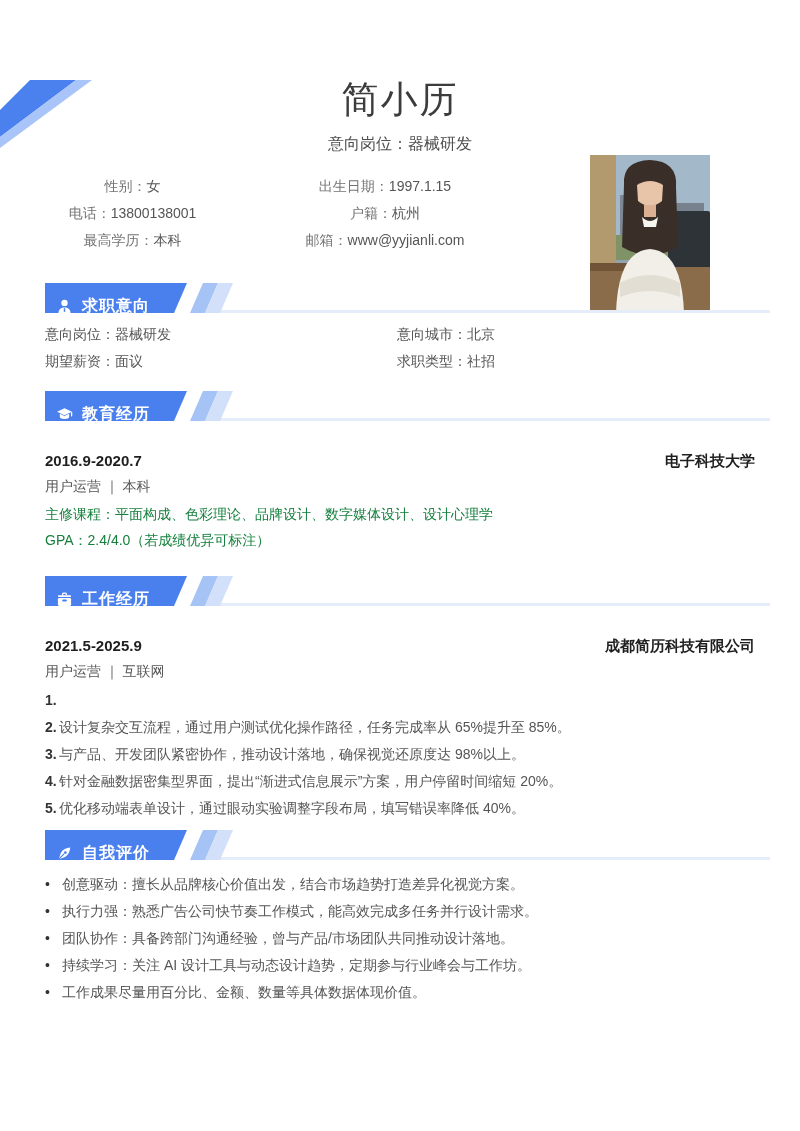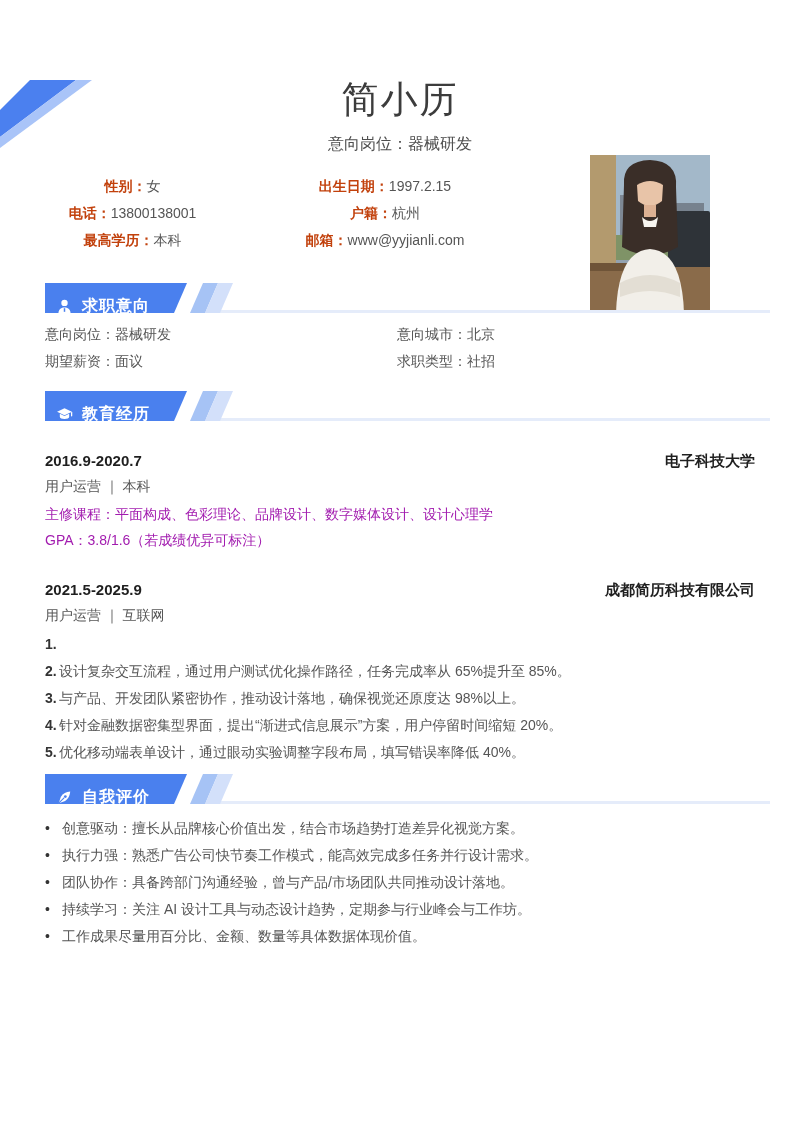--- a/index.html
+++ b/index.html
@@ -14,21 +14,21 @@
   .content { position:relative; padding:0 45px; }
 
   
   .hdr { position:relative;text-align:center; }
   .name { margin-top:80px; font-size:37px; font-weight:400; color:#3c3c3c; line-height:40px; letter-spacing:2px; }
   .subtitle { margin-top:13px; font-size:16px; color:#4e4e4e; line-height:22px; }
   .info-grid {
     margin-top:22px; display:grid; grid-template-columns:175px 330px;
     row-gap:8px; font-size:14px; line-height:19px;
   }
-  .info-item .lbl { font-weight:700; color:#c2410c; }
+  .info-item .lbl { font-weight:400; color:#737373; }
   .info-item .val { color:#555555; }
   .photo {
     position:absolute; top:75px; right:45px; width:120px; height:158px;
     overflow:hidden; background:#8d9aa8;
   }
 
   
   .banner { position:relative; height:30px; }
   .banner-underline {
     position:absolute; left:150px; right:-15px; bottom:0; height:3px;
@@ -56,21 +56,21 @@
   .ji-grid {
     margin-top:11px; display:grid; grid-template-columns:352px 310px;
     row-gap:7px; font-size:14px; line-height:20px; color:#555555;
   }
   .row-head {
     margin-top:30px; display:flex; justify-content:space-between;
     font-size:15px; font-weight:700; color:#1f1f1f; line-height:20px;
   }
   .row-sub { margin-top:5px; font-size:14px; color:#555555; line-height:20px; }
   .detail-lines { margin-top:8px; }
-  .detail-line { font-size:14px; color:#a21caf; line-height:20px; margin-top:6px; }
+  .detail-line { font-size:14px; color:#15803d; line-height:20px; margin-top:6px; }
   .detail-line:first-child { margin-top:0; }
 
   .num-list { margin-top:9px; }
   .num-item { display:flex; font-size:14px; line-height:20px; margin-top:7px; color:#555555; }
   .num-item:first-child { margin-top:0; }
   .num-item .num { font-weight:700; color:#333333; width:14px; flex:0 0 auto; }
 
   .dot-list { margin-top:14px; }
   .dot-item { display:flex; font-size:14px; line-height:20px; margin-top:7px; color:#555555; }
   .dot-item:first-child { margin-top:0; }
@@ -87,21 +87,21 @@
   </svg>
 
   <div class="content">
 
     <div class="hdr">
       <div class="name">简小历</div>
       <div class="subtitle">意向岗位：器械研发</div>
 
       <div class="info-grid">
         <div class="info-item"><span class="lbl">性别：</span><span class="val">女</span></div>
-        <div class="info-item"><span class="lbl">出生日期：</span><span class="val">1997.2.15</span></div>
+        <div class="info-item"><span class="lbl">出生日期：</span><span class="val">1997.1.15</span></div>
         <div class="info-item"><span class="lbl">电话：</span><span class="val">13800138001</span></div>
         <div class="info-item"><span class="lbl">户籍：</span><span class="val">杭州</span></div>
         <div class="info-item"><span class="lbl">最高学历：</span><span class="val">本科</span></div>
         <div class="info-item"><span class="lbl">邮箱：</span><span class="val">www@yyjianli.com</span></div>
       </div>
 
       <div class="photo">
         <svg viewBox="0 0 120 158" width="120" height="158">
           <rect width="120" height="158" fill="#93a2b0"></rect>
           <rect x="0" y="0" width="26" height="158" fill="#b39a6e"></rect>
@@ -163,25 +163,41 @@
           <span class="banner-title">教育经历</span>
         </div>
       </div>
       <div class="row-head">
         <span>2016.9-2020.7</span>
         <span>电子科技大学</span>
       </div>
       <div class="row-sub">用户运营 ｜ 本科</div>
       <div class="detail-lines">
         <div class="detail-line">主修课程：平面构成、色彩理论、品牌设计、数字媒体设计、设计心理学</div>
-        <div class="detail-line">GPA：3.8/1.6（若成绩优异可标注）</div>
+        <div class="detail-line">GPA：2.4/4.0（若成绩优异可标注）</div>
       </div>
     </div>
 
     <div class="s3">
+      <div class="banner">
+        <span class="banner-underline"></span>
+        <span class="stripe stripe-1"></span>
+        <span class="stripe stripe-2"></span>
+        <div class="banner-main">
+          <span class="banner-icon">
+            <svg viewBox="0 0 16 16">
+                <rect x="1.8" y="6.6" width="12.4" height="7.4" rx="1.2" fill="#fff"></rect>
+                <rect x="1.8" y="4" width="12.4" height="1.6" rx="0.8" fill="#fff"></rect>
+                <path d="M6.2 4V3a1 1 0 0 1 1-1h1.6a1 1 0 0 1 1 1v1" fill="none" stroke="#fff" stroke-width="1.2"></path>
+                <rect x="5.8" y="8" width="4.4" height="1.8" rx="0.9" fill="#4a80ee"></rect>
+              </svg>
+          </span>
+          <span class="banner-title">工作经历</span>
+        </div>
+      </div>
       <div class="row-head">
         <span>2021.5-2025.9</span>
         <span>成都简历科技有限公司</span>
       </div>
       <div class="row-sub">用户运营 ｜ 互联网</div>
       <div class="num-list">
         <div class="num-item">
             <span class="num">1.</span>
           </div>
         <div class="num-item">

